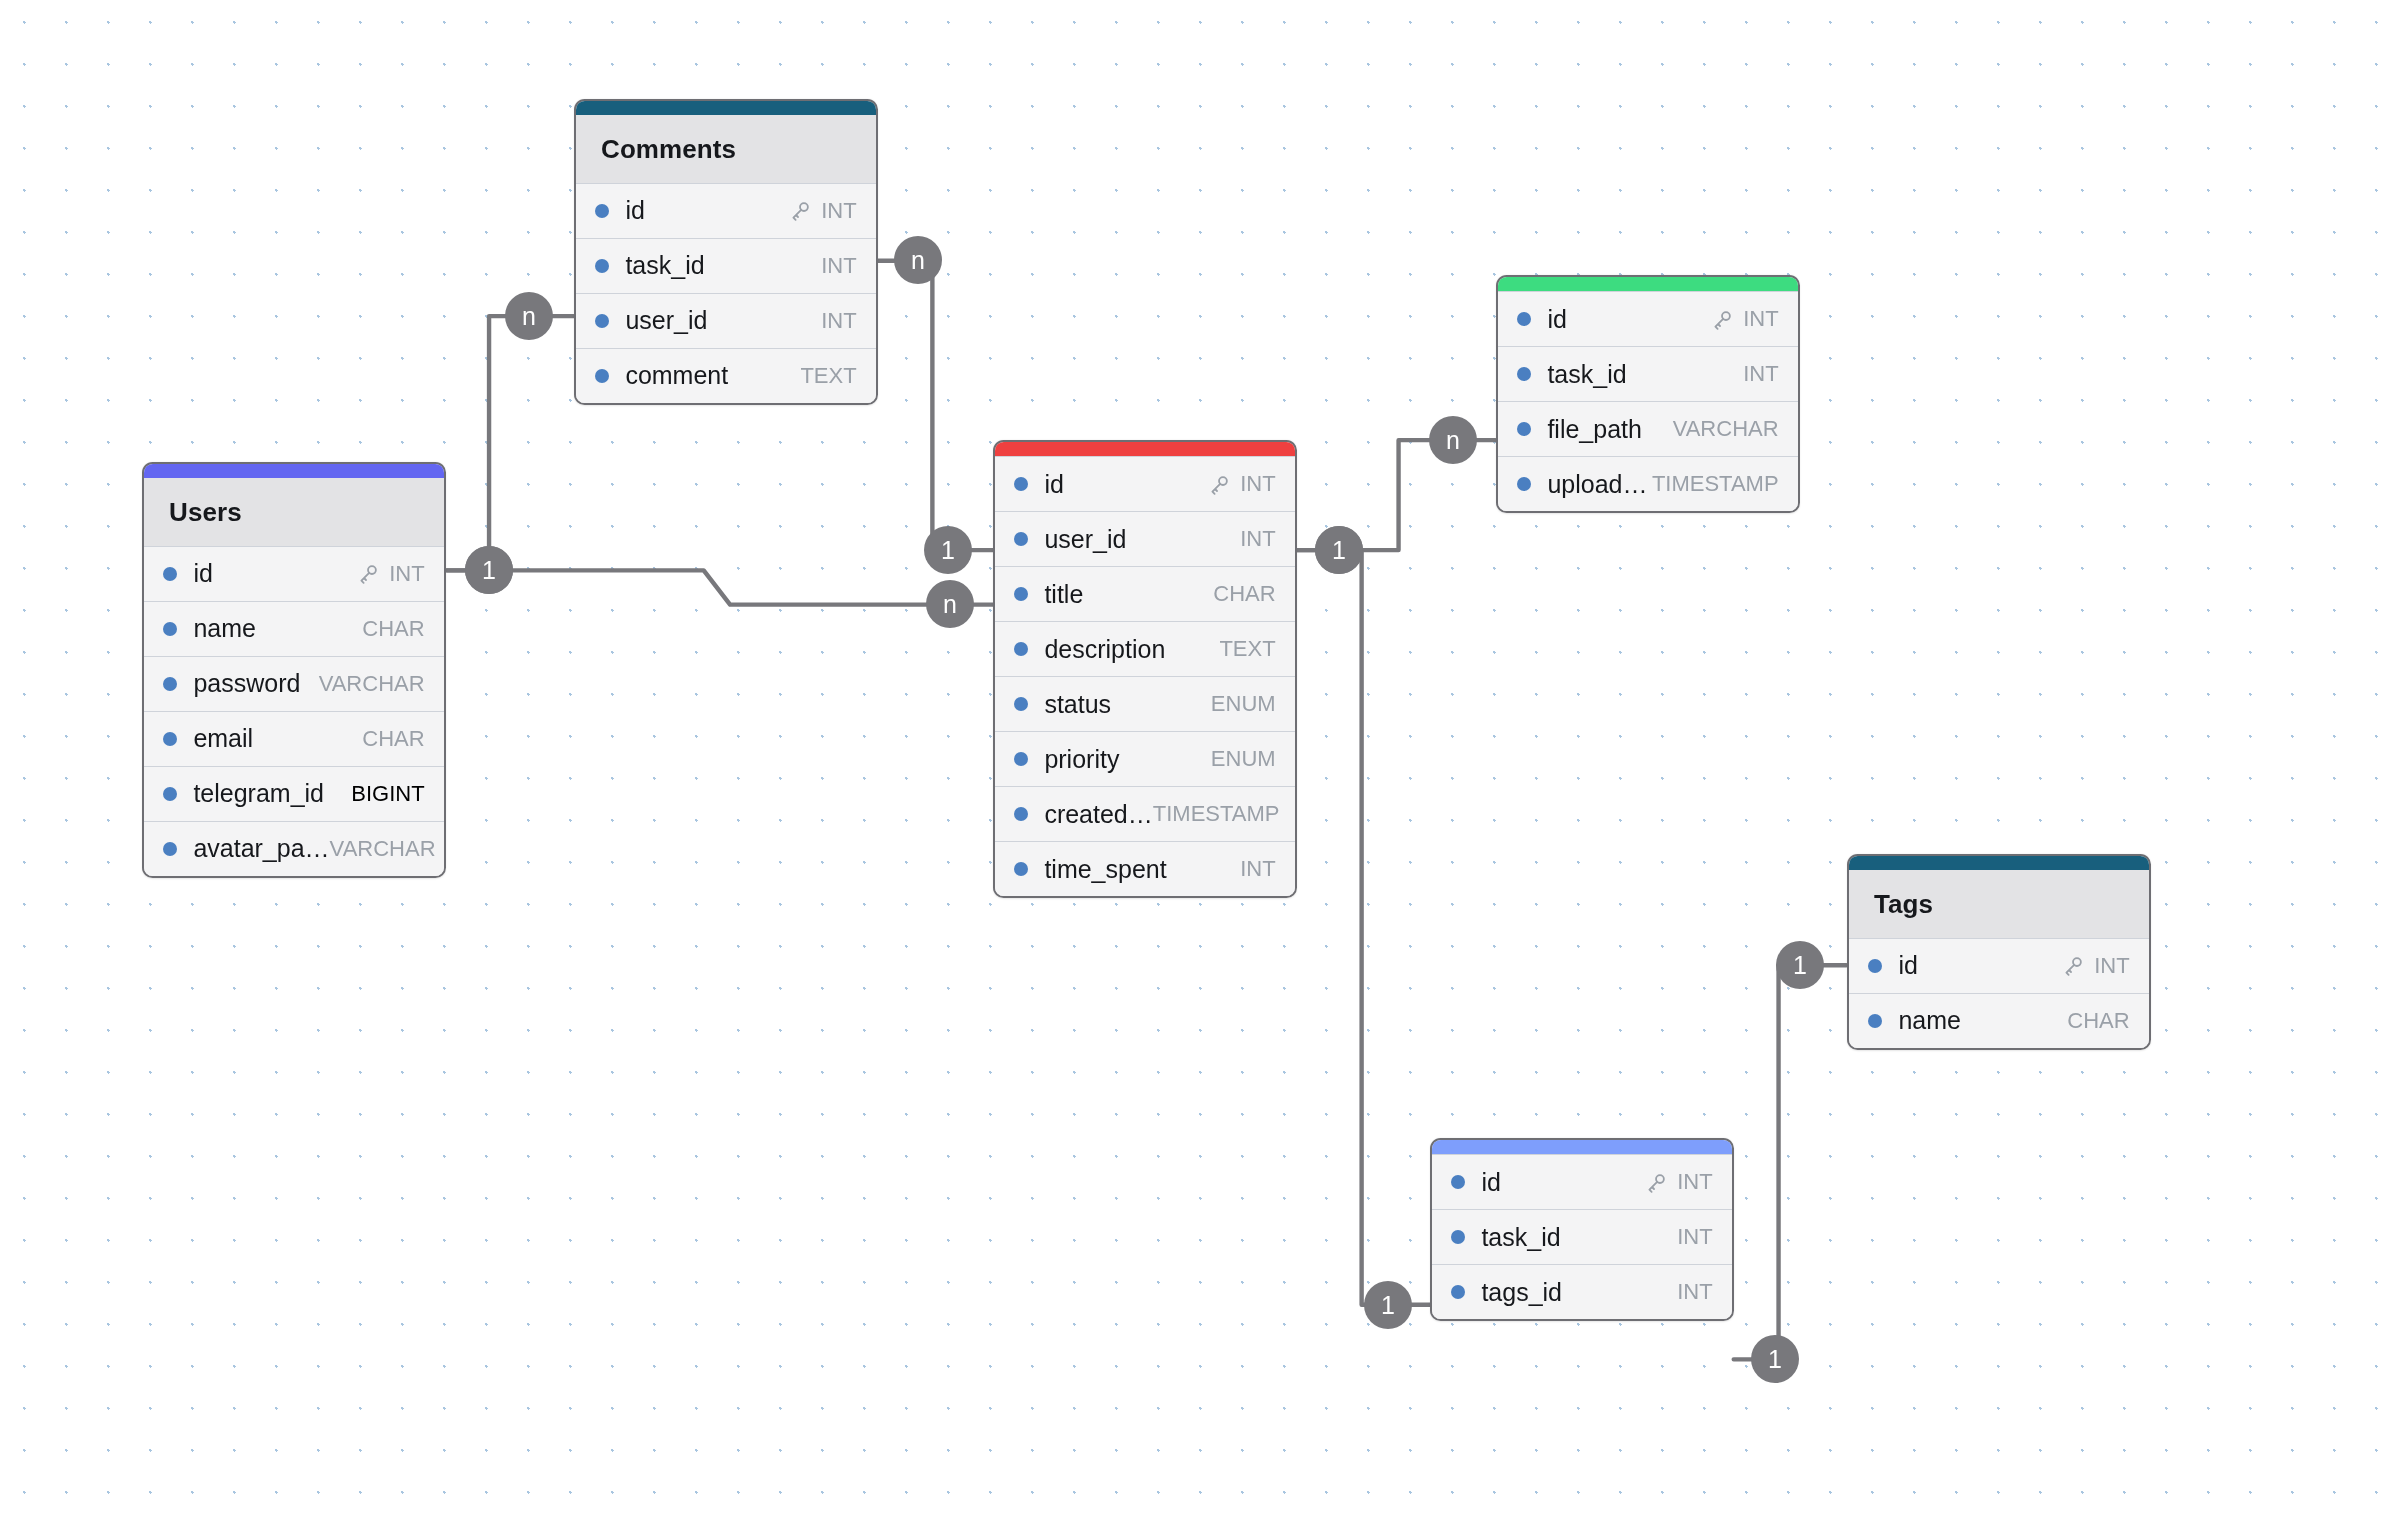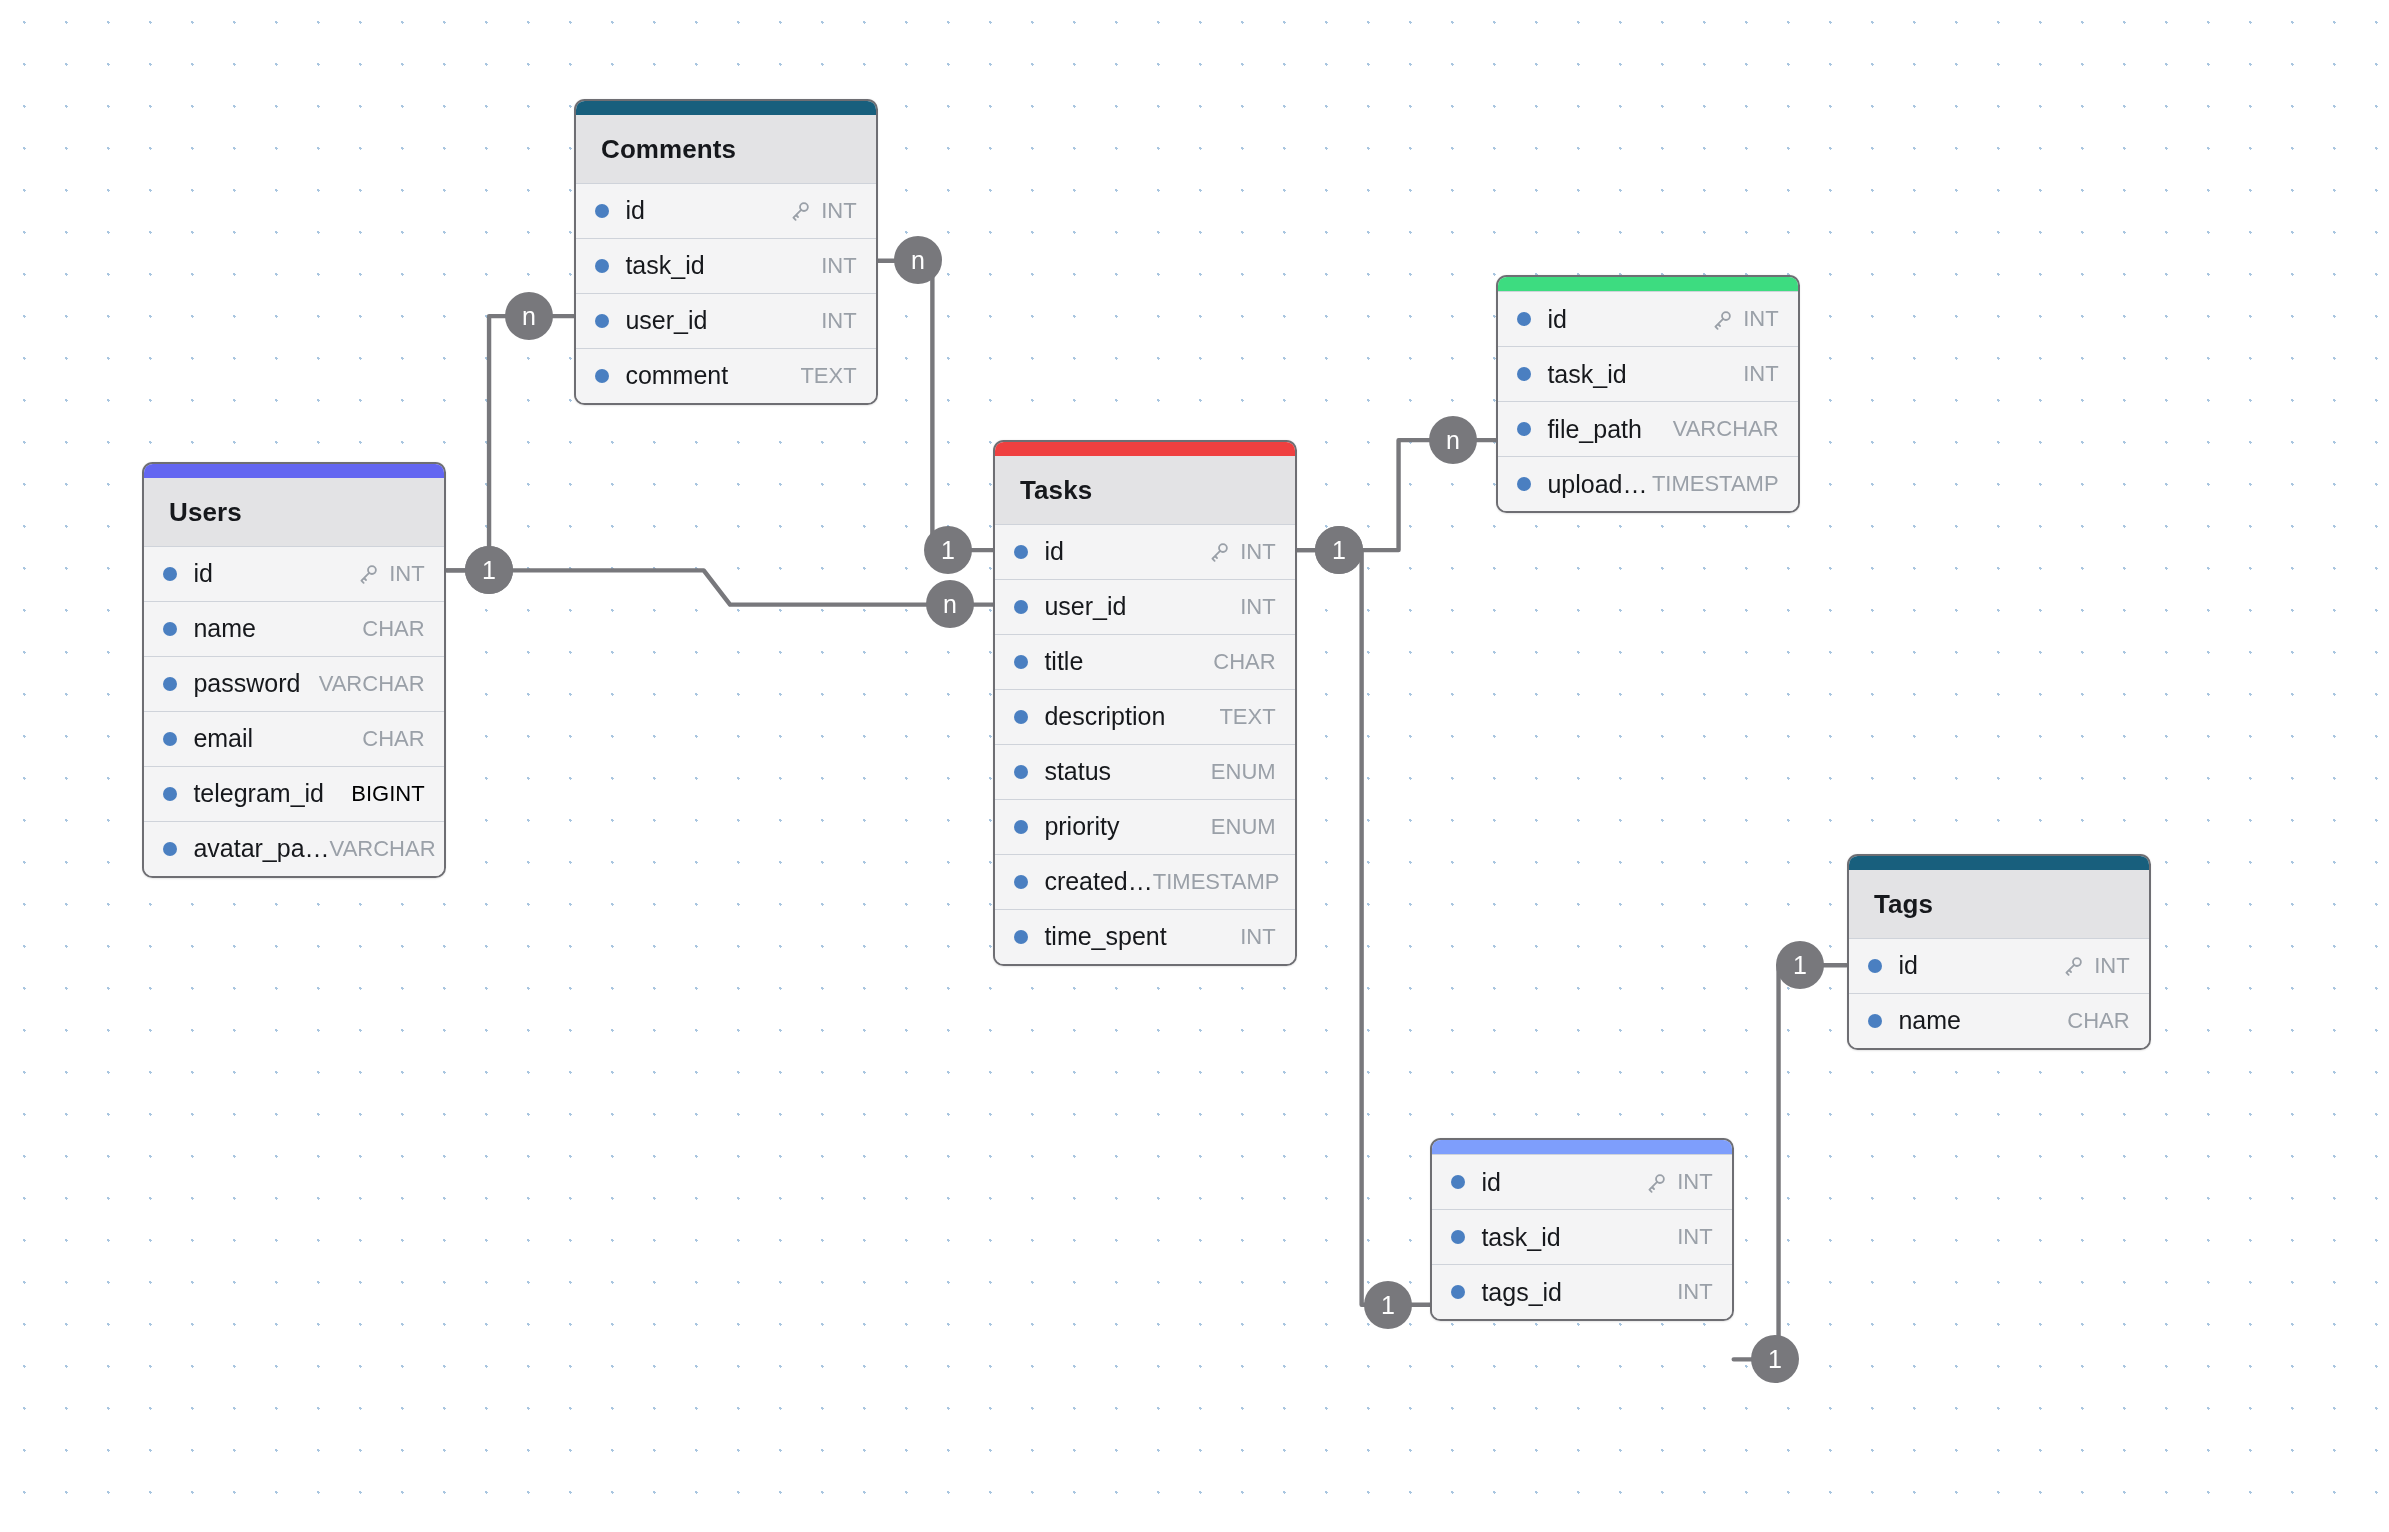--- a/index.html
+++ b/index.html
@@ -168,21 +168,20 @@
       <div class="row">
         <span class="dot" style="background: rgb(74, 127, 193);"></span>
         <span class="fname">avatar_pa…</span>
         <span class="ftype" style="color: rgb(154, 160, 168);">
           <span>VARCHAR</span>
         </span>
       </div>
     </div>
     <div class="table" style="left: 993px; top: 440px; width: 304px;">
       <div class="accent" style="background: rgb(239, 64, 64);"></div>
-      <div class="tname">Tasks</div>
       <div class="row">
         <span class="dot" style="background: rgb(74, 127, 193);"></span>
         <span class="fname">id</span>
         <span class="ftype" style="color: rgb(154, 160, 168);">
           <svg viewBox="0 0 24 24" class="keyicon">
             <g fill="none" stroke="#9aa0a8" stroke-width="1.9" stroke-linecap="round" stroke-linejoin="round">
               <circle cx="15.6" cy="8.4" r="4.1"></circle>
               <path d="M12.7 11.3 L4.6 19.4 M4.6 19.4 L6.9 21.7 M7.3 16.7 L9.4 18.8"></path>
             </g>
           </svg>

